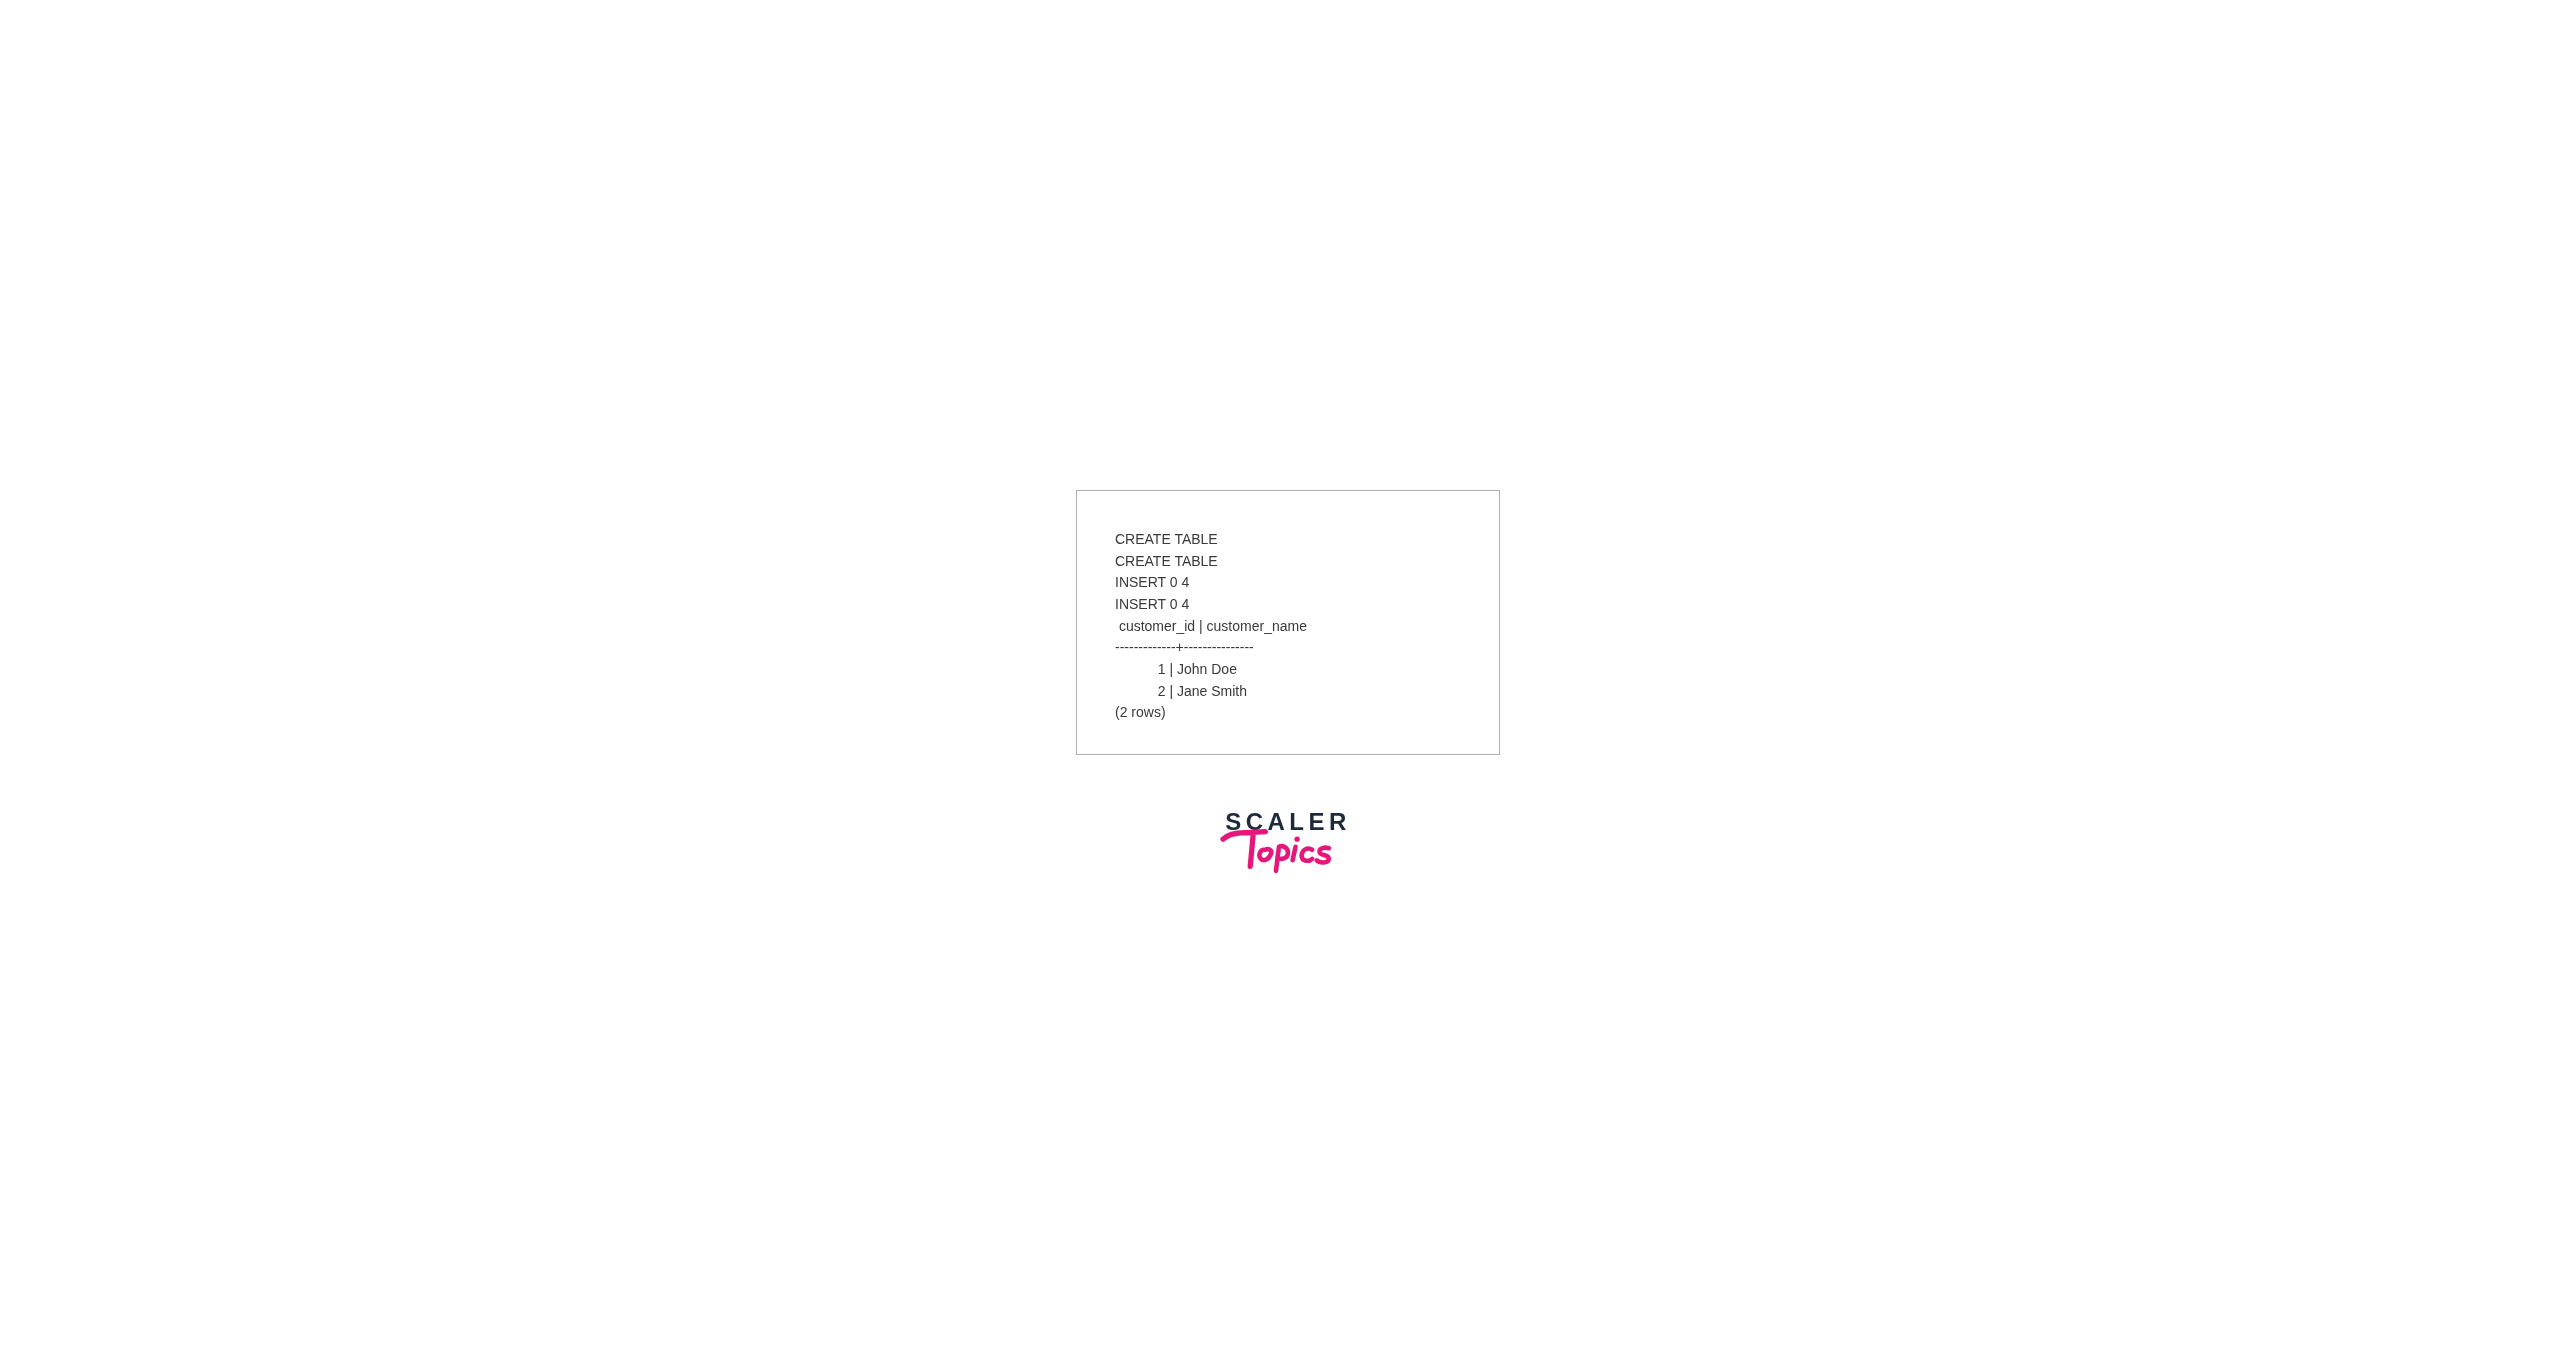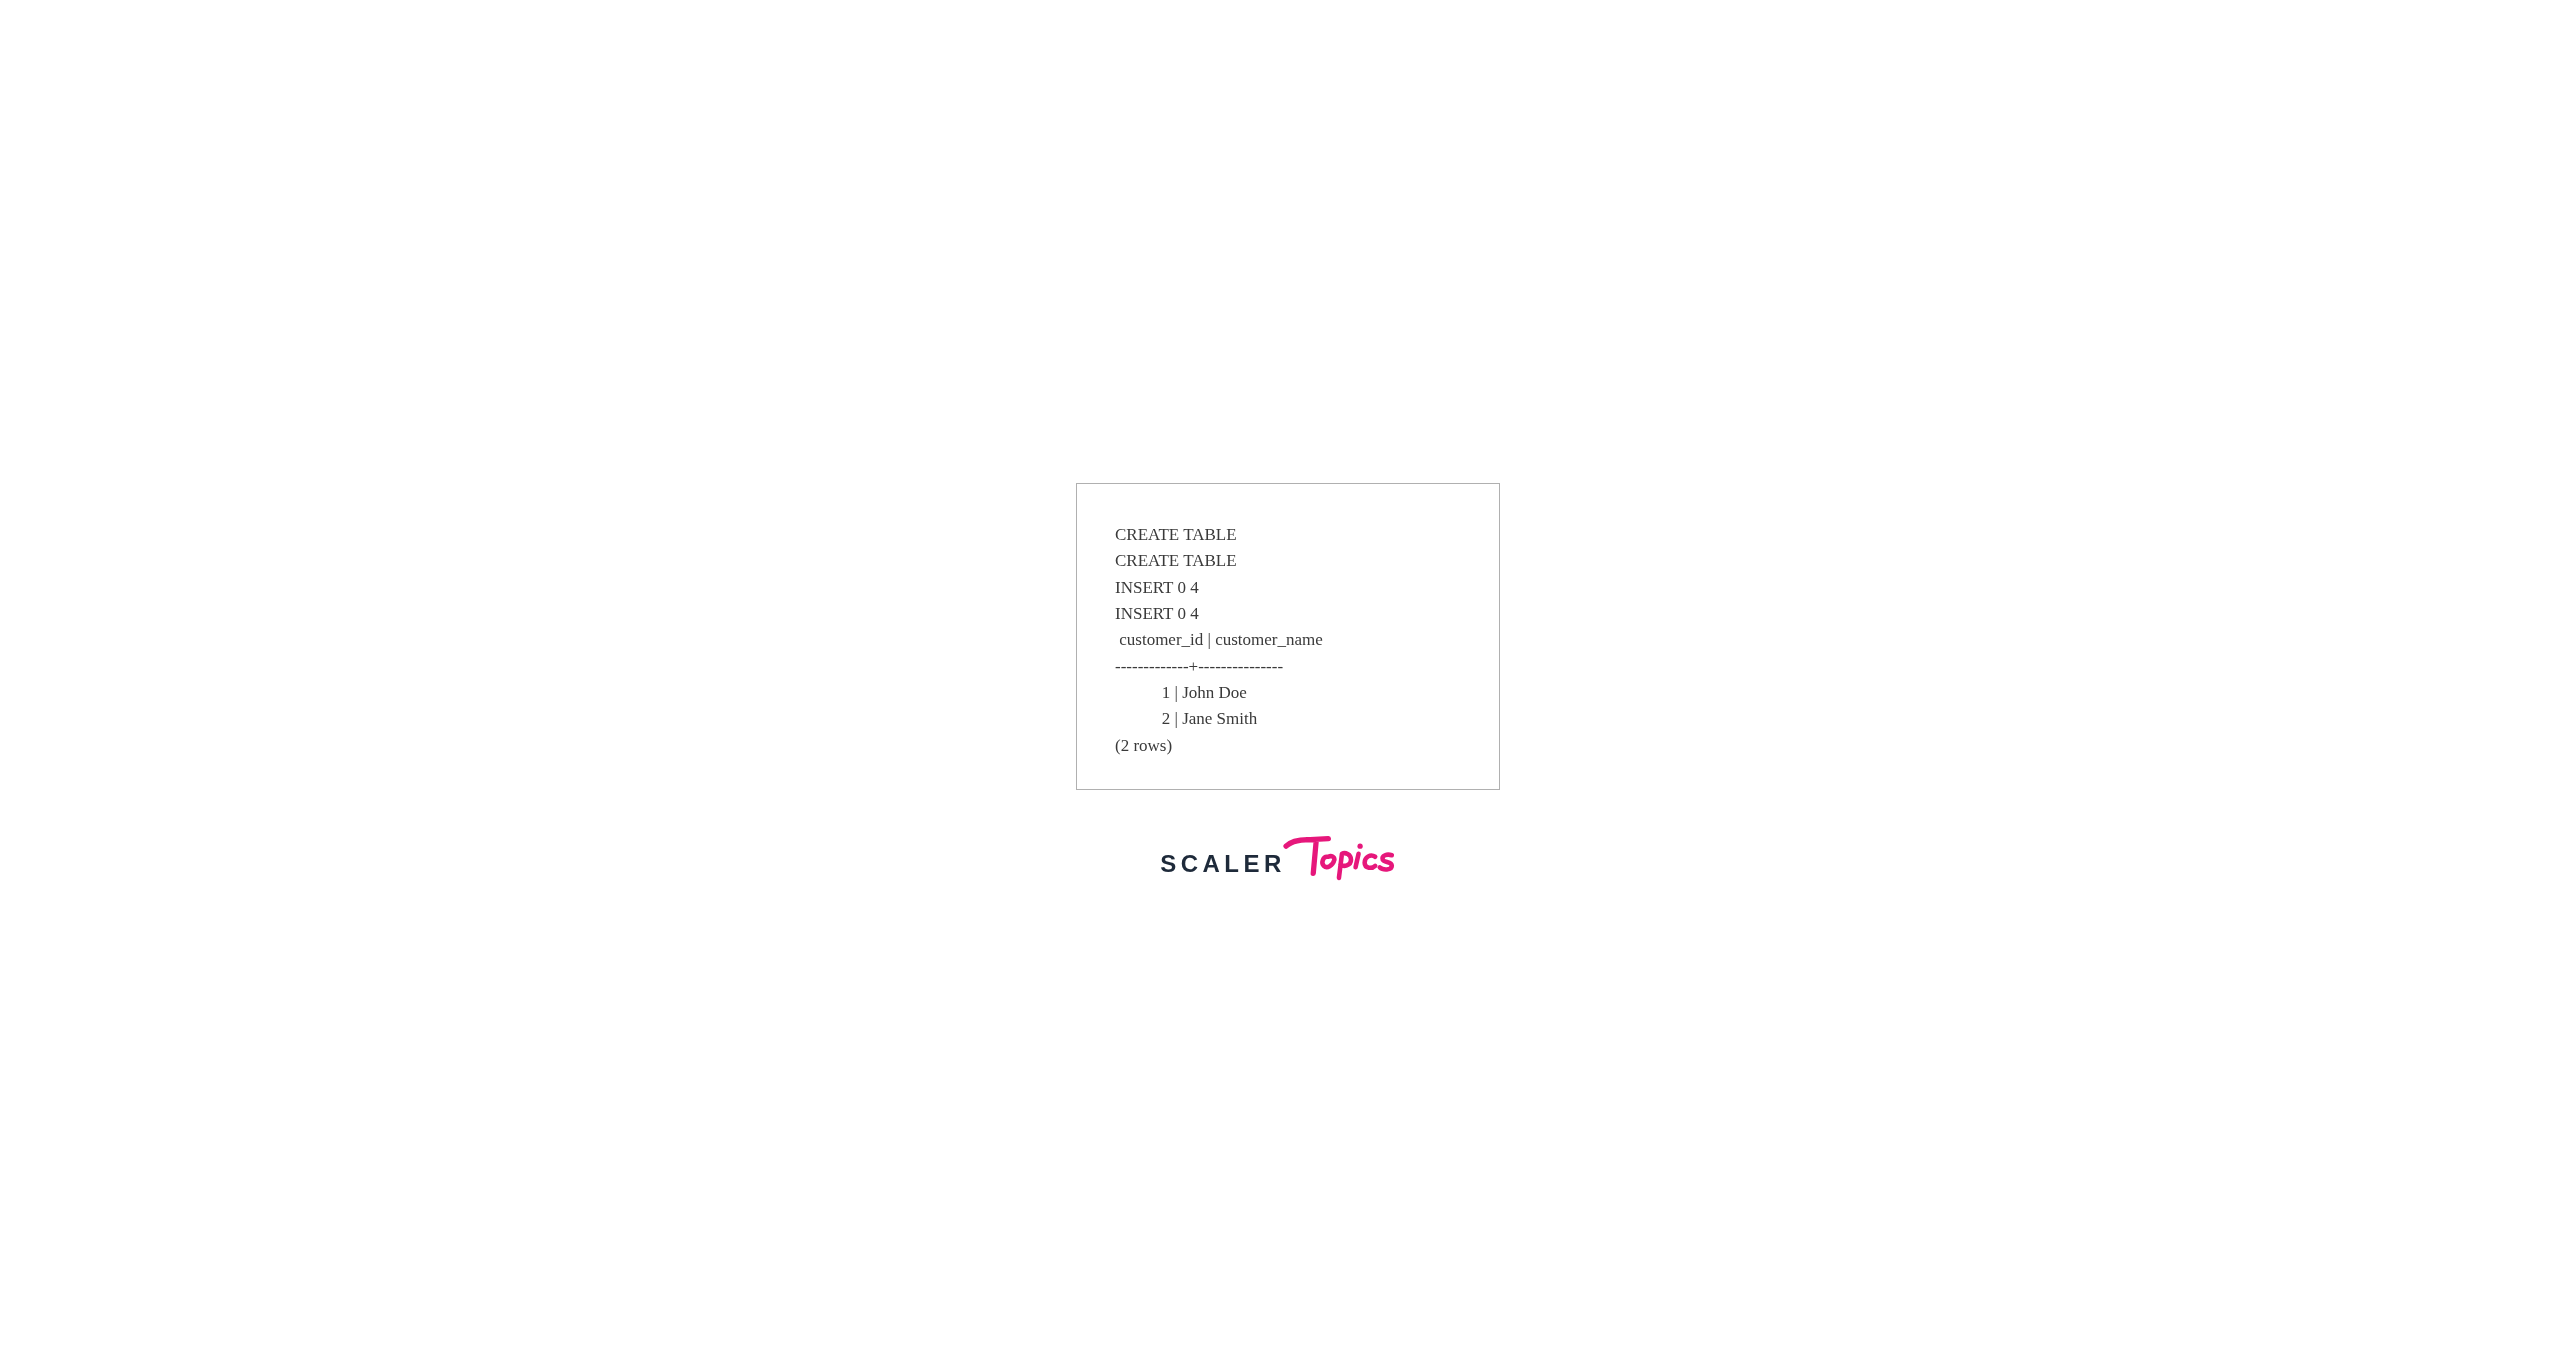--- a/index.html
+++ b/index.html
@@ -27,30 +27,30 @@
     
     .terminal-box {
       border: 0.8px solid #b0b0b0;
       background: #ffffff;
       padding: 38px 38px 30px 38px;
       margin-bottom: 53px;
       min-width: 424px;
     }
     
     .terminal-content {
-      font-family: Liberation Serif, serif;
-      font-size: 17px;
+      font-family: Liberation Sans, sans-serif;
+      font-size: 14px;
       line-height: 1.55;
       color: #3a3a3a;
       white-space: pre;
     }
     
     .logo {
       display: flex;
-      flex-direction: row;
+      flex-direction: column;
       align-items: center;
       position: relative;
       text-align: center;
     }
     
     .logo-scaler {
       font-family: "Arial Black", "Helvetica", sans-serif;
       font-weight: 900;
       letter-spacing: 4.5px;
       font-size: 24px;

